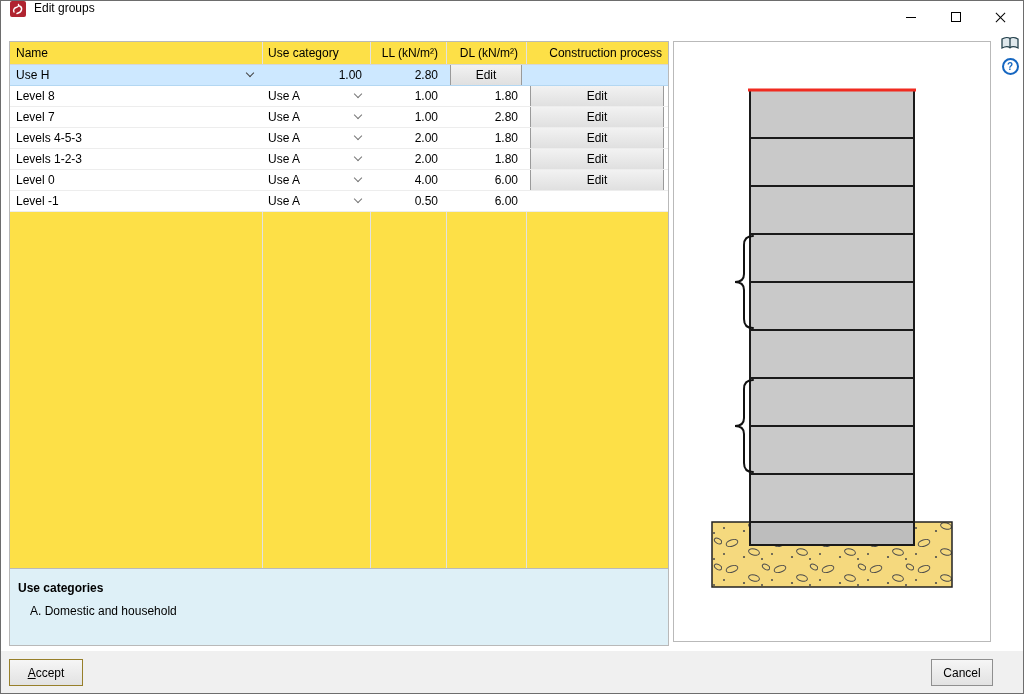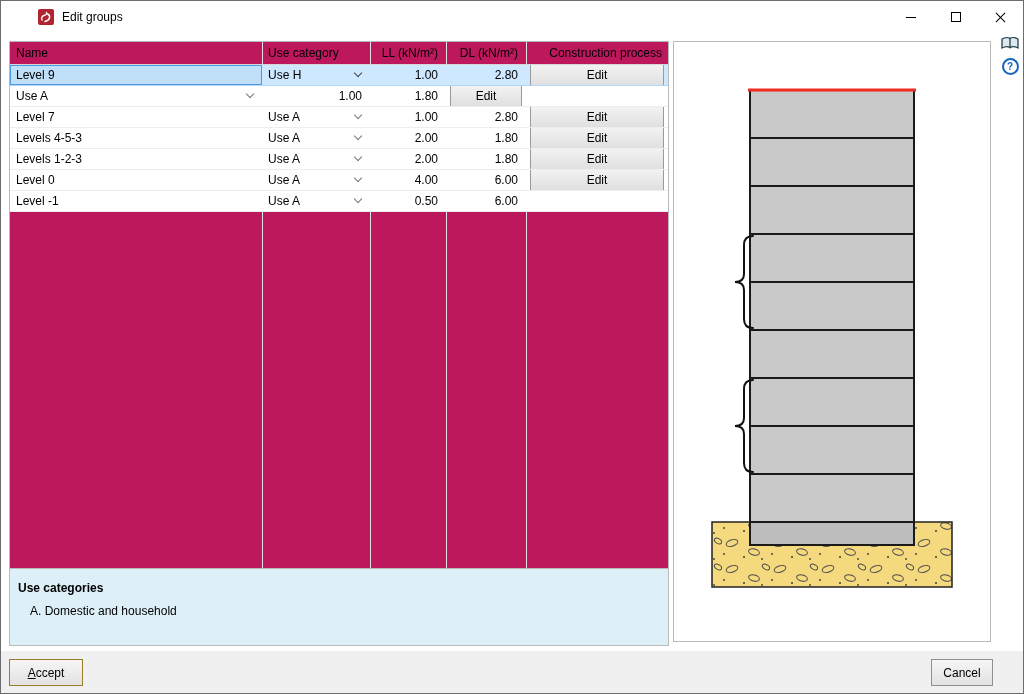--- a/index.html
+++ b/index.html
@@ -1,33 +1,33 @@
 <!DOCTYPE html>
 <html><head>
 <meta charset="utf-8">
 <style>
   * { margin:0; padding:0; box-sizing:border-box; }
   html,body { width:1024px; height:694px; font-family:"Liberation Sans", sans-serif; font-size:12px; color:#000; }
   body { background:#ffffff; border:1px solid #6d6d6d; position:relative; overflow:hidden; }
 
   
-  .titlebar { position:absolute; top:0; left:0; right:0; height:32px; background:#ffffff; display:flex; align-items:center;padding-left:28px; }
+  .titlebar { position:absolute; top:0; left:0; right:0; height:32px; background:#ffffff; display:flex; align-items:flex-start; }
   .app-icon { width:16px; height:16px; margin-left:9px; flex:0 0 auto; }
   .title-text { margin-left:8px; font-size:12px; }
   .win-controls { position:absolute; right:0; top:0; height:32px; display:flex; }
   .win-btn { width:45px; height:32px; display:flex; align-items:center; justify-content:center; cursor:default; }
   .min-glyph { width:10px; height:1px; background:#000; }
   .max-glyph { width:10px; height:10px; border:1px solid #000; }
   .close-glyph { width:11px; height:11px; position:relative; }
   .close-glyph:before,.close-glyph:after { content:""; position:absolute; left:-1px; top:5px; width:13px; height:1px; background:#000; }
   .close-glyph:before { transform:rotate(45deg); }
   .close-glyph:after { transform:rotate(-45deg); }
 
   
-  .left-panel { position:absolute; left:8px; top:40px; width:660px; height:605px; border:1px solid #b9b9b9; background:#be185d; }
+  .left-panel { position:absolute; left:8px; top:40px; width:660px; height:605px; border:1px solid #b9b9b9; background:#fde047; }
   .vline { position:absolute; top:0; height:526px; width:1px; background:#e2e2e2; z-index:0; }
   .thead { display:grid; grid-template-columns:252px 108px 76px 80px 142px; height:23px; border-bottom:1px solid #d6d6d6; align-items:center; position:relative; z-index:1; }
   .hcell { padding:0 6px; white-space:nowrap; overflow:hidden; }
   .h-num { text-align:right; padding-right:8px; }
   .h-center { text-align:right; }
   .trow { display:grid; grid-template-columns:252px 108px 76px 80px 142px; height:21px; border-bottom:1px solid #ededed; align-items:center; position:relative; z-index:1; background:#fff; }
   .trow.selected { background:#cde8ff; border-bottom-color:#b3d7f2; }
   .cell { height:20px; line-height:20px; padding:0 6px; white-space:nowrap; overflow:hidden; }
   .trow.selected .c-name { box-shadow:inset 0 0 0 1px #4d9be0; background:#c0e0fa; }
   .c-cat { display:flex; align-items:center; justify-content:space-between; padding-right:9px; }
@@ -85,33 +85,33 @@
 
   <div class="thead">
     <div class="hcell">Name</div>
     <div class="hcell">Use category</div>
     <div class="hcell h-num">LL (kN/m²)</div>
     <div class="hcell h-num">DL (kN/m²)</div>
     <div class="hcell h-center">Construction process</div>
   </div>
 
   <div class="trow selected">
-    <div class="cell c-name">Level 9</div>
     <div class="cell c-cat">
       <span>Use H</span>
       <span class="chev"></span>
     </div>
     <div class="cell c-num">1.00</div>
     <div class="cell c-num">2.80</div>
     <div class="cell c-edit">
       <button class="edit-btn">Edit</button>
     </div>
   </div>
 
   <div class="trow">
+    <div class="cell c-name">Level 8</div>
     <div class="cell c-cat">
       <span>Use A</span>
       <span class="chev"></span>
     </div>
     <div class="cell c-num">1.00</div>
     <div class="cell c-num">1.80</div>
     <div class="cell c-edit">
       <button class="edit-btn">Edit</button>
     </div>
   </div>

